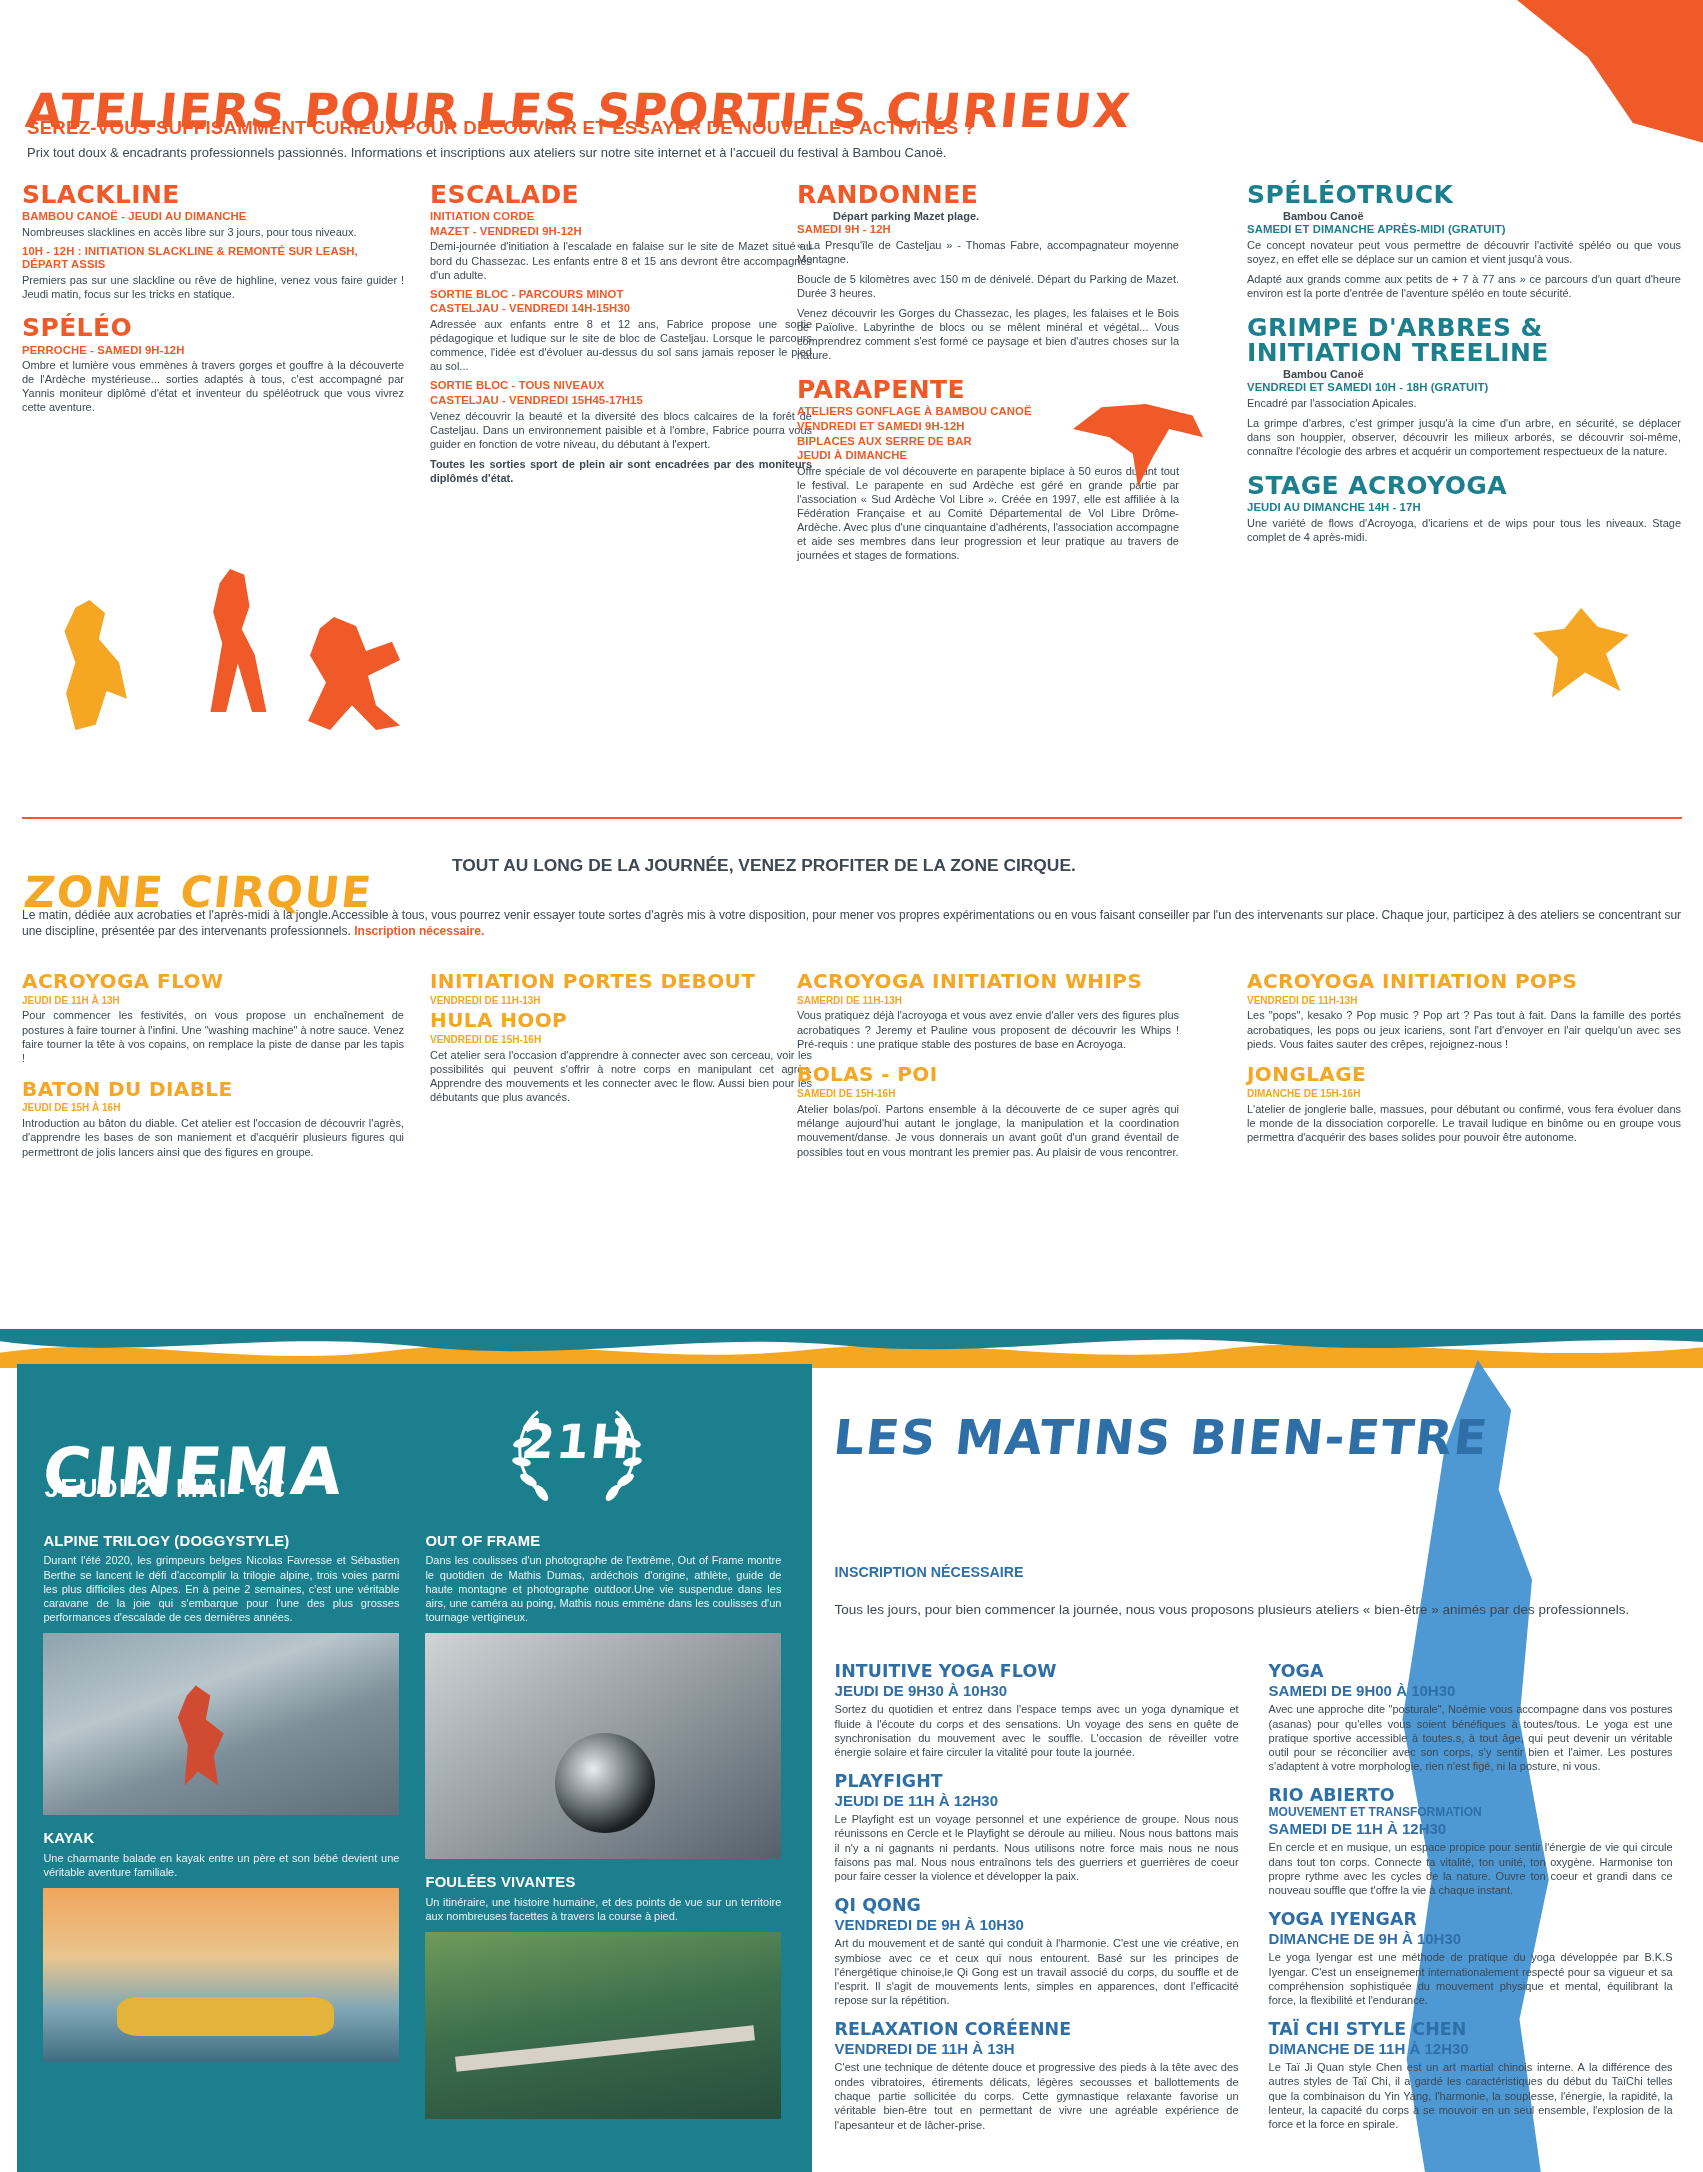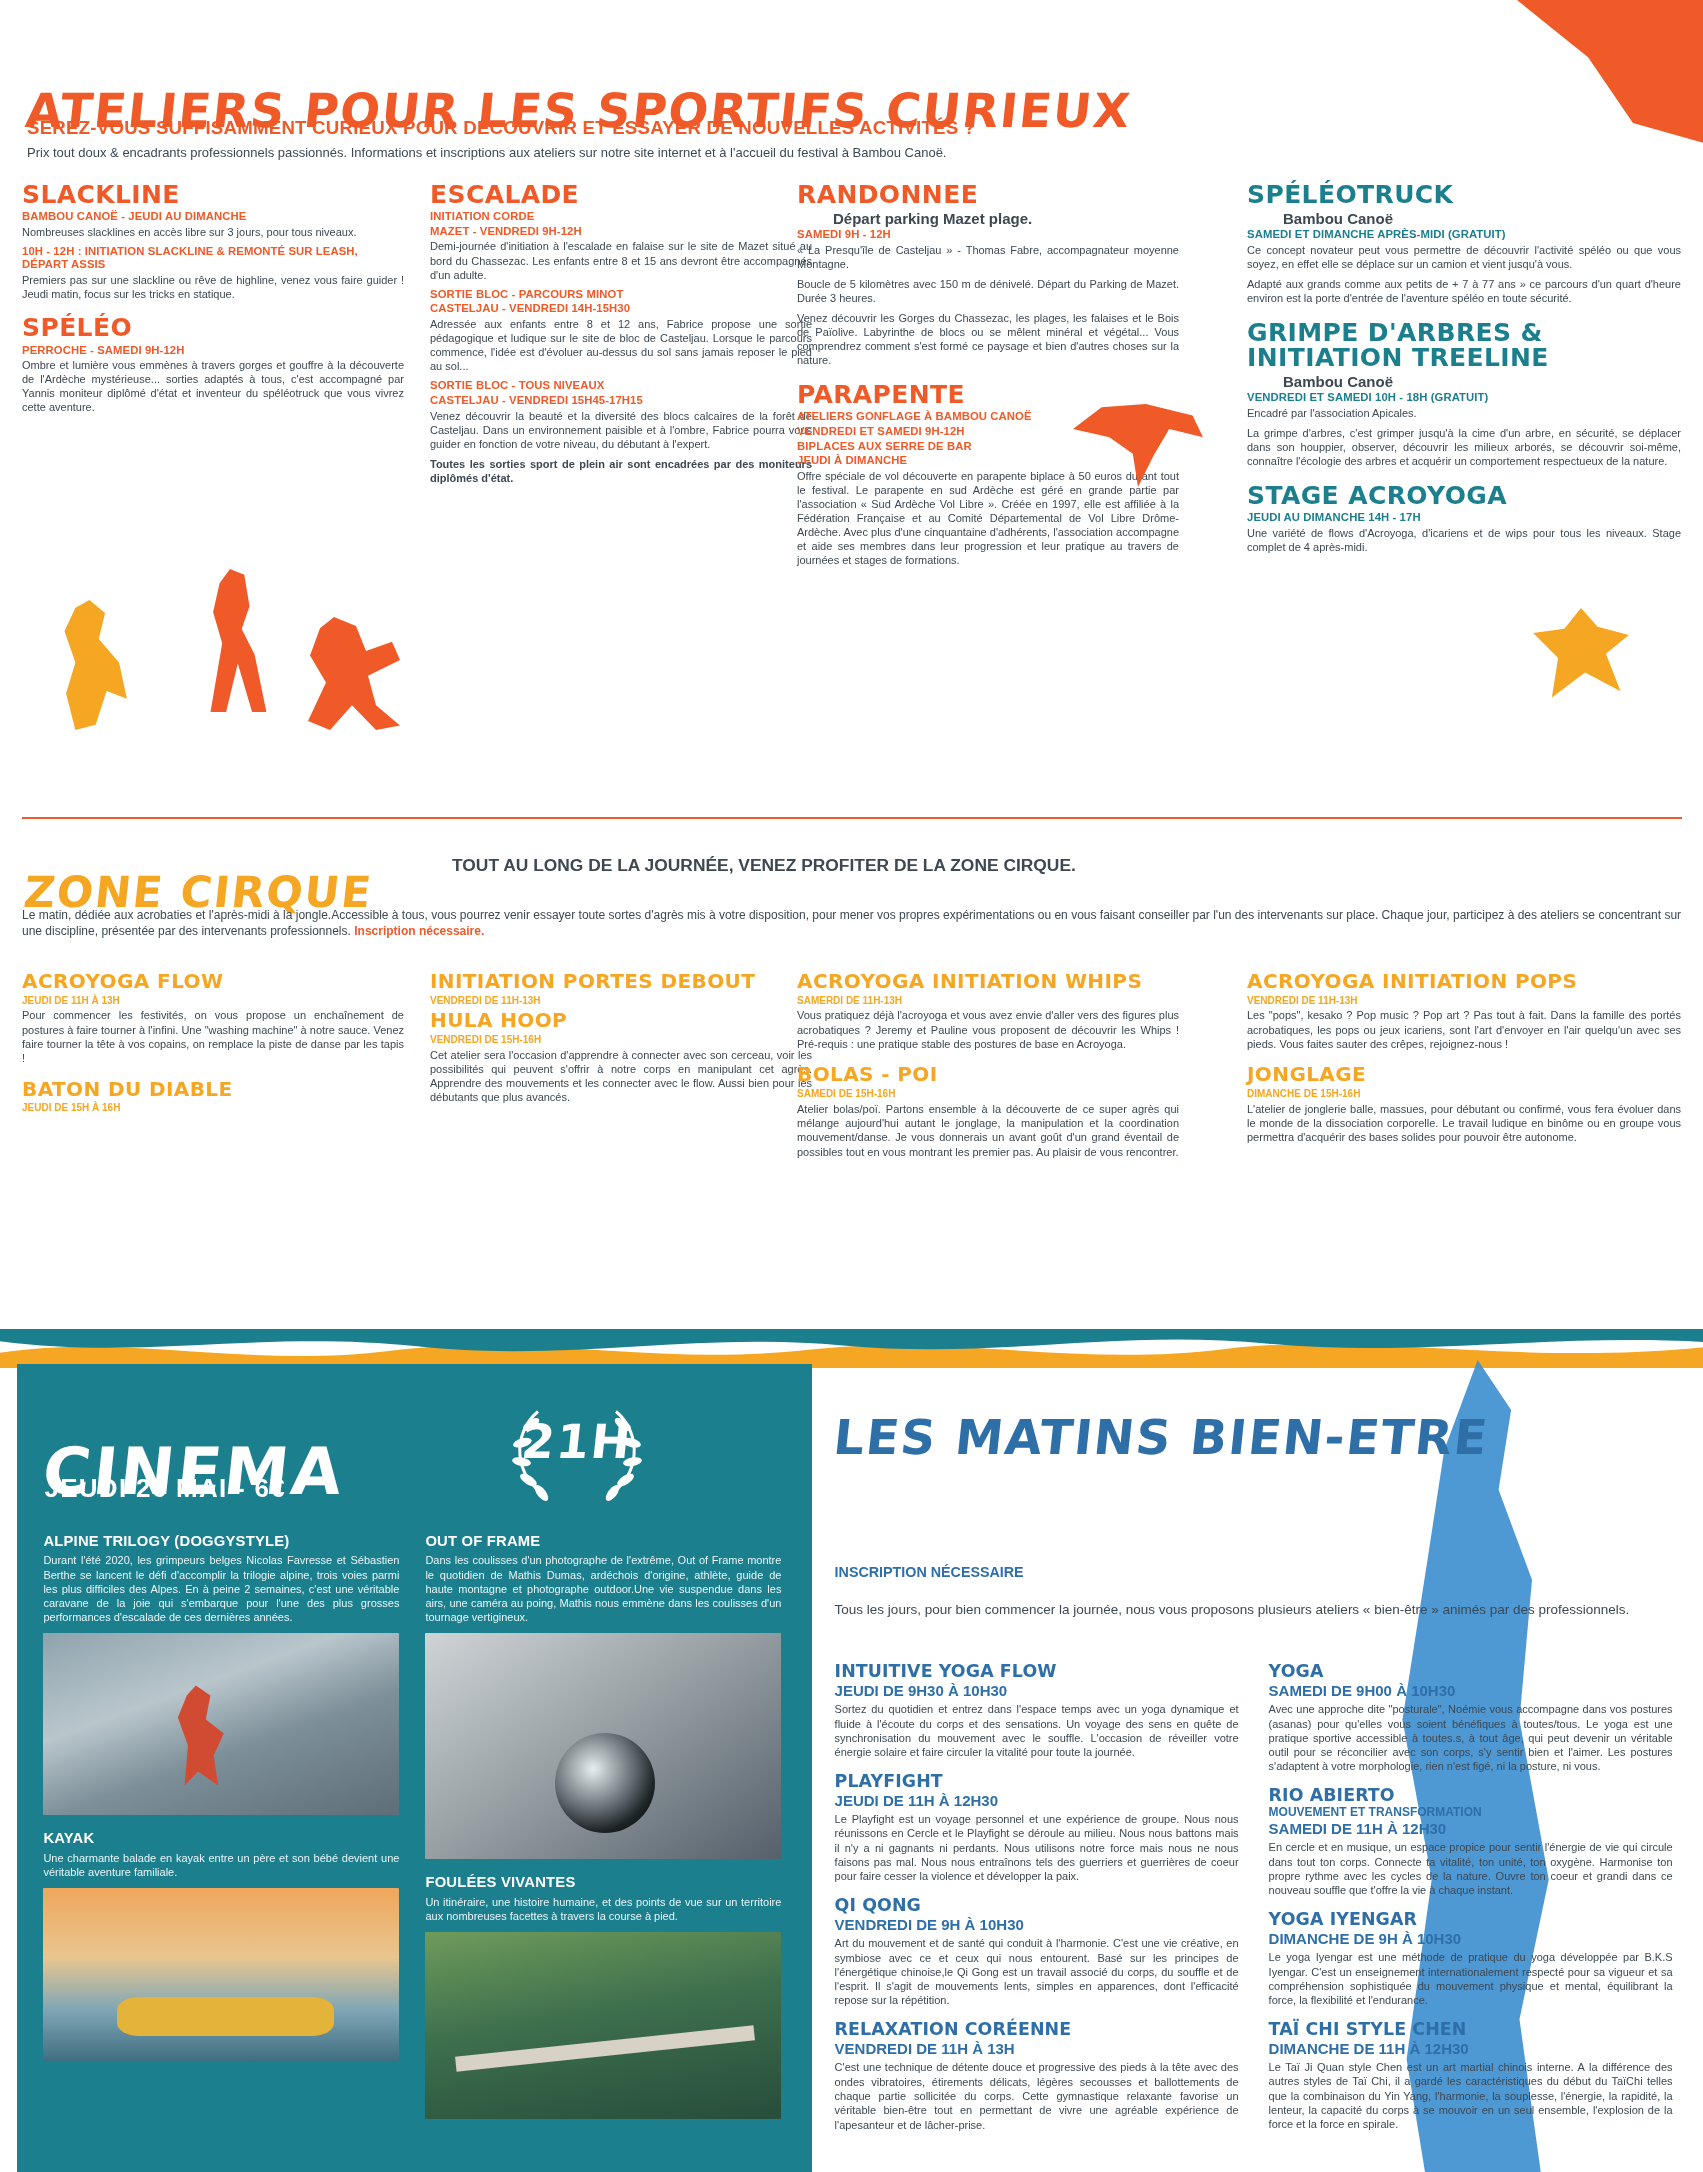--- a/index.html
+++ b/index.html
@@ -56,21 +56,21 @@
     font-family:"DejaVu Sans",sans-serif;font-weight:bold;text-transform:uppercase;letter-spacing:0.4px;
   }
   .blk h2.teal-h{color:#1b7f8e;}
   .blk h3{
     margin:0 0 1.7px 0;font-size:11.3px;line-height:1.15;color:#ef5a28;
     font-weight:bold;text-transform:uppercase;letter-spacing:0.1px;
   }
   .blk h3.teal-h{color:#1b7f8e;}
   .blk p{margin:0 0 6px 0;font-size:11px;line-height:1.28;color:#3d4852;text-align:justify;}
   .blk p.nb{font-weight:bold;}
-  .small-sub{font-size:15px;font-weight:bold;color:#3d4852;margin:0 0 0.9px 0;padding-left:36px;}
+  .small-sub{font-size:11px;font-weight:bold;color:#3d4852;margin:0 0 0.9px 0;padding-left:36px;}
 
   
   .sil{position:absolute;background:#ef5a28;}
   .sil-handstand{
     left:204px;top:569px;width:65px;height:143px;
     background:#ef5a28;
     clip-path:polygon(40% 0,62% 4%,70% 26%,58% 42%,78% 60%,96% 100%,74% 100%,52% 66%,34% 100%,10% 100%,28% 52%,14% 30%,24% 10%);
   }
   .sil-climber{
     left:304px;top:617px;width:100px;height:113px;background:#ef5a28;
@@ -267,20 +267,21 @@
       <span class="hl">Inscription nécessaire.</span>
     </div>
 
     <div class="cirque-cols">
       <div class="col c1">
         <h2>ACROYOGA FLOW</h2>
         <h3>JEUDI DE 11H À 13H</h3>
         <p>Pour commencer les festivités, on vous propose un enchaînement de postures à faire tourner à l'infini. Une "washing machine" à notre sauce. Venez faire tourner la tête à vos copains, on remplace la piste de danse par les tapis !</p>
         <h2>BATON DU DIABLE</h2>
         <h3>JEUDI DE 15H À 16H</h3>
+        <p>Introduction au bâton du diable. Cet atelier est l'occasion de découvrir l'agrès, d'apprendre les bases de son maniement et d'acquérir plusieurs figures qui permettront de jolis lancers ainsi que des figures en groupe.</p>
       </div>
       <div class="col c2">
         <h2>INITIATION PORTES DEBOUT</h2>
         <h3>VENDREDI DE 11H-13H</h3>
         <h2>HULA HOOP</h2>
         <h3>VENDREDI DE 15H-16H</h3>
         <p>Cet atelier sera l'occasion d'apprendre à connecter avec son cerceau, voir les possibilités qui peuvent s'offrir à notre corps en manipulant cet agrès. Apprendre des mouvements et les connecter avec le flow. Aussi bien pour les débutants que plus avancés.</p>
       </div>
       <div class="col c3">
         <h2>ACROYOGA INITIATION WHIPS</h2>

